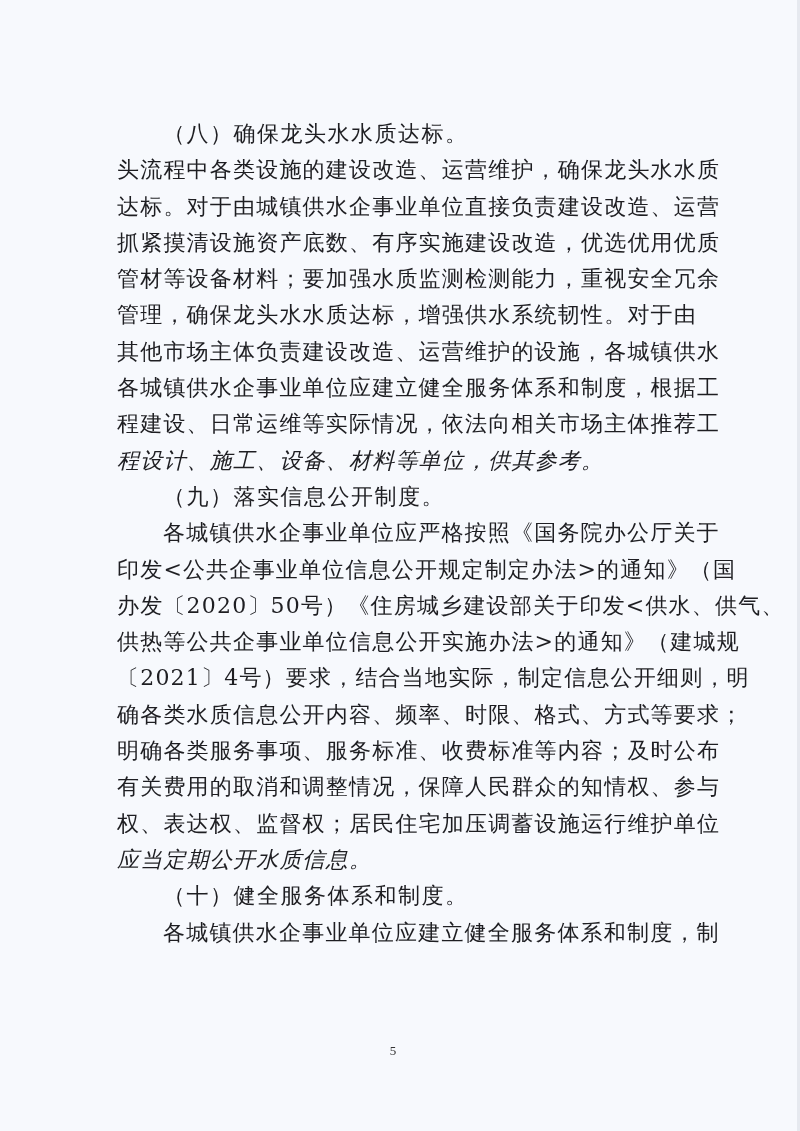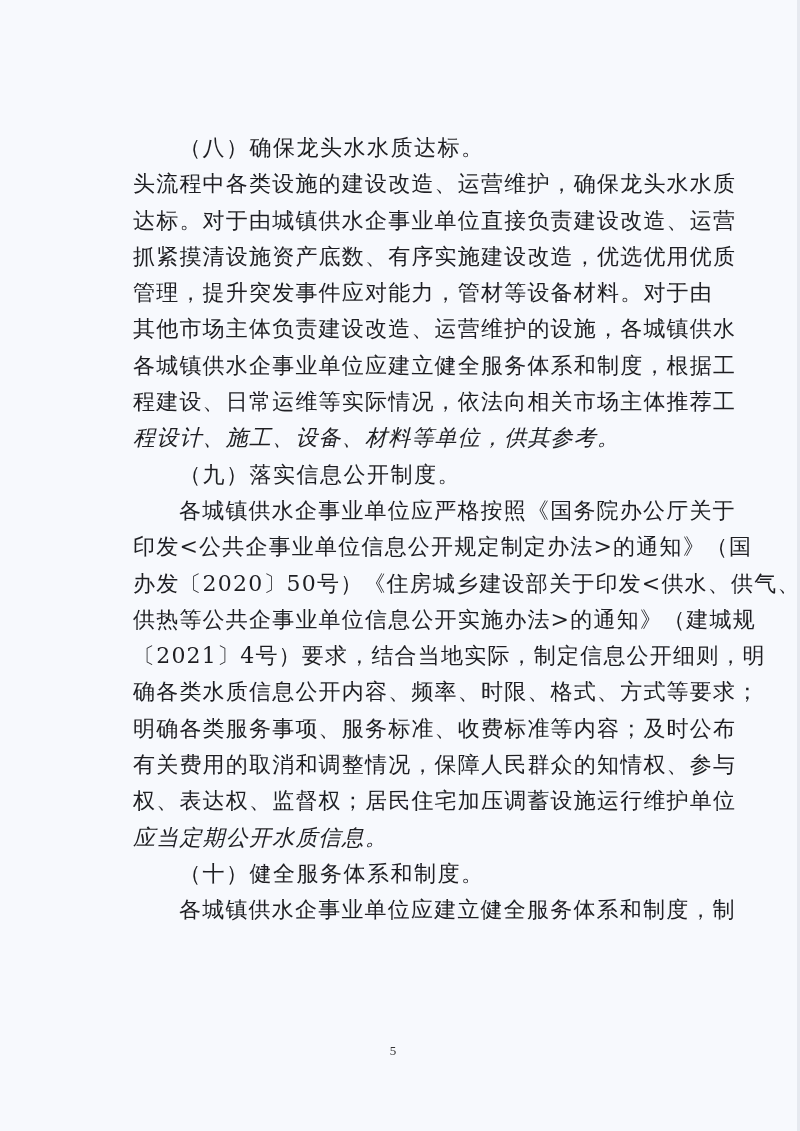--- a/index.html
+++ b/index.html
@@ -6,21 +6,21 @@
   body {
     width:800px; height:1131px; overflow:hidden;
     background:#f7f9fd;
     font-family: "DejaVu Serif", "Liberation Serif", serif;
     color:#1e1e22;
     position:relative;
   }
   .page { position:absolute; left:0; top:0; width:800px; height:1131px; }
   .edge { position:absolute; right:0; top:0; width:3px; height:1131px; background:#e6e9ef; }
   .body-text {
-    position:absolute; left:117px; top:130px; width:570px;margin-left:16px;
+    position:absolute; left:117px; top:116px; width:570px;
   }
   .line {
     height:36.3px; line-height:36.3px;
     font-size:22px; white-space:nowrap;
     letter-spacing:1.2px;
     text-align:justify; text-align-last:justify;
   }
   .line.last { text-align-last:left;font-style:italic; }
   .line.indent { padding-left:46px; }
   .line.heading { padding-left:46px; text-align-last:left; letter-spacing:1.5px; }
@@ -34,21 +34,22 @@
 
 <div class="page">
   <div class="edge"></div>
 
   <div class="body-text">
 
     <div class="line heading">（八）确保龙头水水质达标。</div>
     <div class="line">头流程中各类设施的建设改造、运营维护，确保龙头水水质</div>
     <div class="line">达标。对于由城镇供水企事业单位直接负责建设改造、运营</div>
     <div class="line">抓紧摸清设施资产底数、有序实施建设改造，优选优用优质</div>
-    <div class="line">管理，提升突发事件应对能力，管材等设备材料。对于由</div>
+    <div class="line">管材等设备材料；要加强水质监测检测能力，重视安全冗余</div>
+    <div class="line">管理，确保龙头水水质达标，增强供水系统韧性。对于由</div>
     <div class="line">其他市场主体负责建设改造、运营维护的设施，各城镇供水</div>
     <div class="line">各城镇供水企事业单位应建立健全服务体系和制度，根据工</div>
     <div class="line">程建设、日常运维等实际情况，依法向相关市场主体推荐工</div>
     <div class="line last">程设计、施工、设备、材料等单位，供其参考。</div>
 
     <div class="line heading">（九）落实信息公开制度。</div>
     <div class="line indent">各城镇供水企事业单位应严格按照《国务院办公厅关于</div>
     <div class="line">印发&lt;公共企事业单位信息公开规定制定办法&gt;的通知》（国</div>
     <div class="line">办发〔2020〕50号）《住房城乡建设部关于印发&lt;供水、供气、</div>
     <div class="line">供热等公共企事业单位信息公开实施办法&gt;的通知》（建城规</div>

